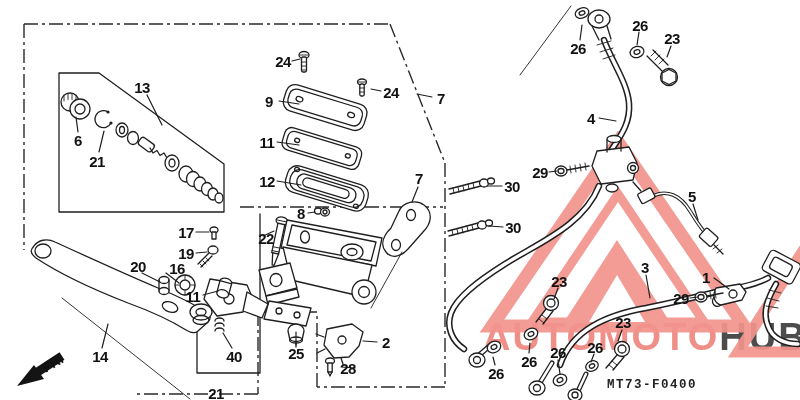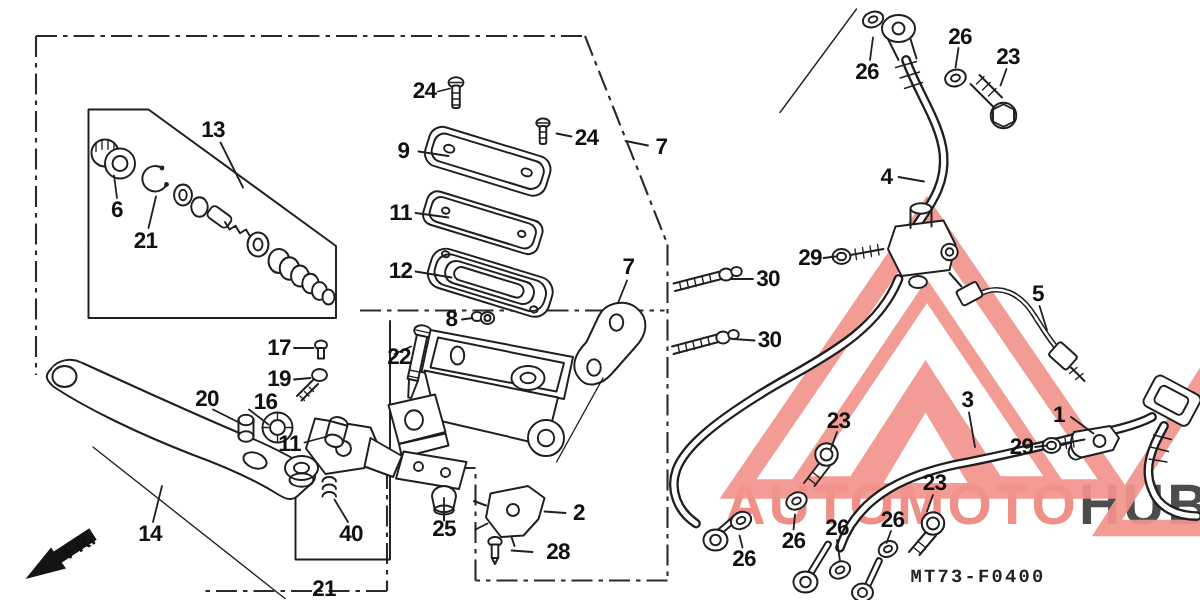--- a/index.html
+++ b/index.html
@@ -321,21 +321,21 @@
       <div class="plabel" style="left: 266px; top: 238px;">22</div>
       <div class="plabel" style="left: 186px; top: 253px;">19</div>
       <div class="plabel" style="left: 138px; top: 266px;">20</div>
       <div class="plabel" style="left: 151px; top: 268px; margin-left: 26px;">16</div>
       <div class="plabel" style="left: 193px; top: 296px;">11</div>
       <div class="plabel" style="left: 234px; top: 356px;">40</div>
       <div class="plabel" style="left: 216px; top: 393px;">21</div>
       <div class="plabel" style="left: 100px; top: 356px;">14</div>
       <div class="plabel" style="left: 296px; top: 353px;">25</div>
       <div class="plabel" style="left: 386px; top: 342px;">2</div>
-      <div class="plabel" style="left: 372px; top: 368px;">28</div>
+      <div class="plabel" style="left: 348px; top: 368px;">28</div>
       <div class="plabel" style="left: 512px; top: 186px;">30</div>
       <div class="plabel" style="left: 513px; top: 227px;">30</div>
       <div class="plabel" style="left: 540px; top: 172px;">29</div>
       <div class="plabel" style="left: 578px; top: 48px;">26</div>
       <div class="plabel" style="left: 640px; top: 25px;">26</div>
       <div class="plabel" style="left: 672px; top: 38px;">23</div>
       <div class="plabel" style="left: 591px; top: 118px;">4</div>
       <div class="plabel" style="left: 692px; top: 196px;">5</div>
       <div class="plabel" style="left: 645px; top: 267px;">3</div>
       <div class="plabel" style="left: 706px; top: 277px;">1</div>

